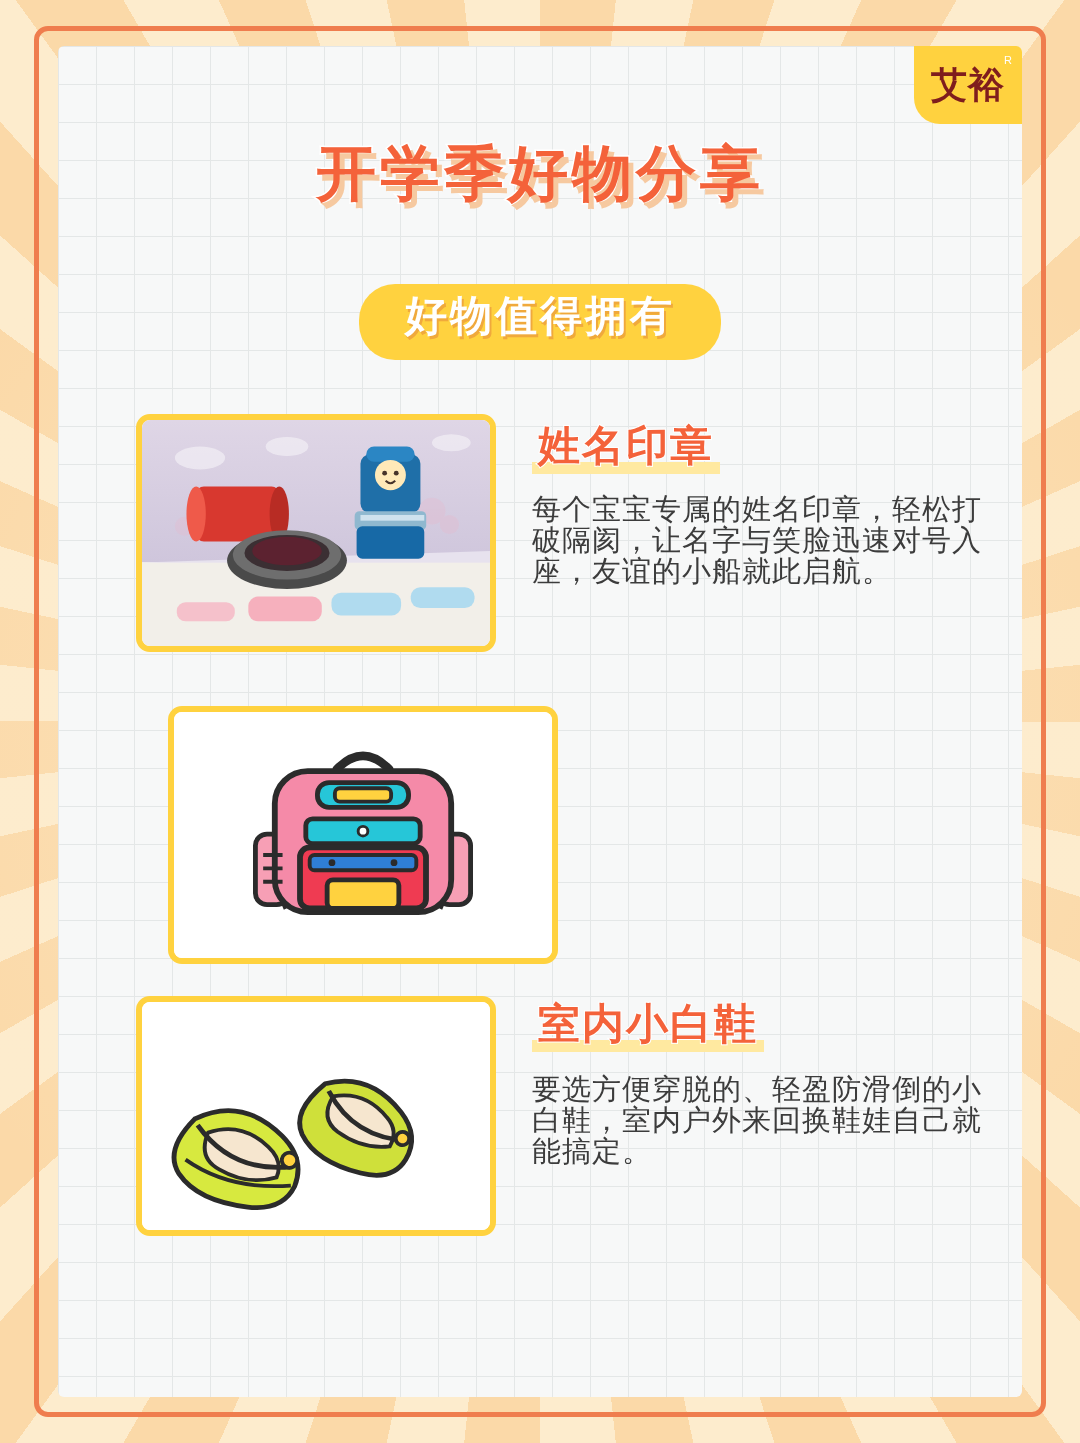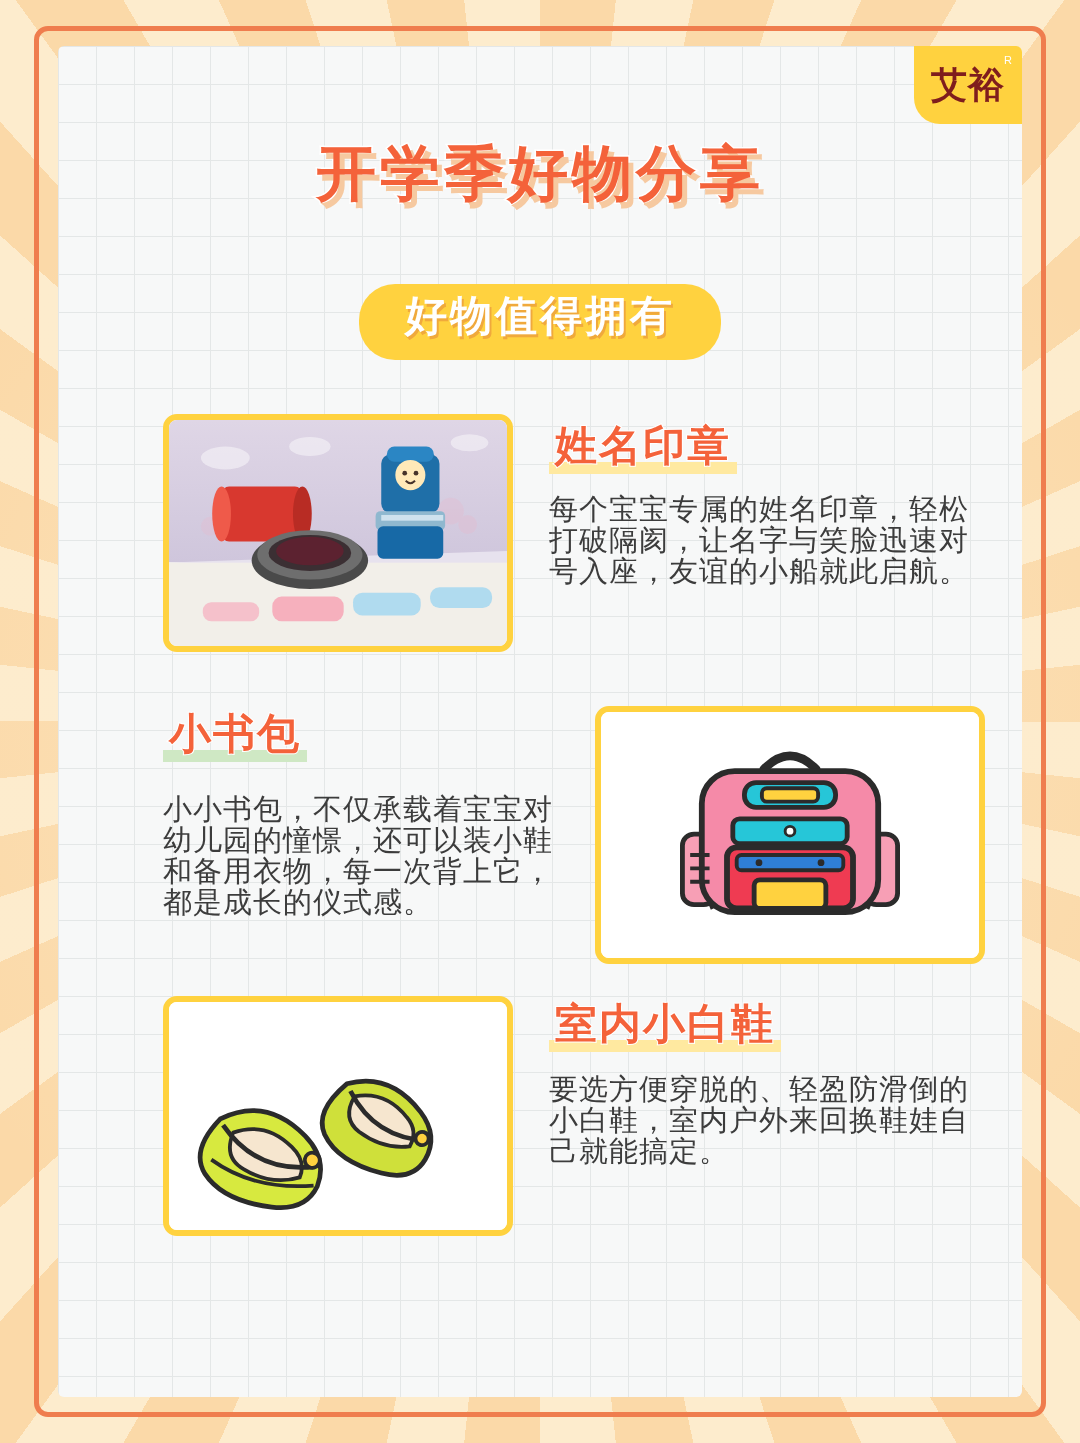--- a/index.html
+++ b/index.html
@@ -87,21 +87,21 @@
     border-radius: 36px;
     padding: 4px 46px 16px;
     font-family: "DejaVu Sans", sans-serif;
     font-size: 42px;
     font-weight: bold;
     color: #ffffff;
     letter-spacing: 3px;
     text-shadow: 2px 3px 0 #f0a93c;
   }
   
-  .row { position: absolute; display: flex; padding-left: 27px; }
+  .row { position: absolute; display: flex; }
   .photo {
     border: 6px solid #ffd23f;
     border-radius: 14px;
     overflow: hidden;
     background: #ffffff;
     position: relative;
   }
   .sec-title {
     font-family: "DejaVu Sans", sans-serif;
     font-weight: bold;
@@ -229,28 +229,20 @@
         <div class="sec-title">
           <span class="hl"></span>
           <span class="tx">姓名印章</span>
         </div>
         <div class="gap"></div>
         <div class="body-text">每个宝宝专属的姓名印章，轻松打破隔阂，让名字与笑脸迅速对号入座，友谊的小船就此启航。</div>
       </div>
     </div>
 
     <div class="row" id="row2">
-      <div class="txt">
-        <div class="sec-title">
-          <span class="hl" style="background:#cfe8c4"></span>
-          <span class="tx">小书包</span>
-        </div>
-        <div class="gap" style="height:30px"></div>
-        <div class="body-text">小小书包，不仅承载着宝宝对幼儿园的憧憬，还可以装小鞋和备用衣物，每一次背上它，都是成长的仪式感。</div>
-      </div>
       <div class="photo">
         <svg viewBox="0 0 390 258" preserveAspectRatio="none" aria-hidden="true">
           <rect x="0" y="0" width="390" height="258" fill="#ffffff"></rect>
 
           <path d="M168 60 q27 -28 54 0" stroke="#2b2b2b" stroke-width="9" fill="none" stroke-linecap="round"></path>
 
           <path d="M110 110 q-16 50 6 96" stroke="#2b2b2b" stroke-width="6" fill="none"></path>
           <path d="M280 110 q16 50 -6 96" stroke="#2b2b2b" stroke-width="6" fill="none"></path>
           <rect x="84" y="128" width="34" height="74" rx="12" fill="#f79fb5" stroke="#2b2b2b" stroke-width="5"></rect>
           <rect x="272" y="128" width="34" height="74" rx="12" fill="#f79fb5" stroke="#2b2b2b" stroke-width="5"></rect>

